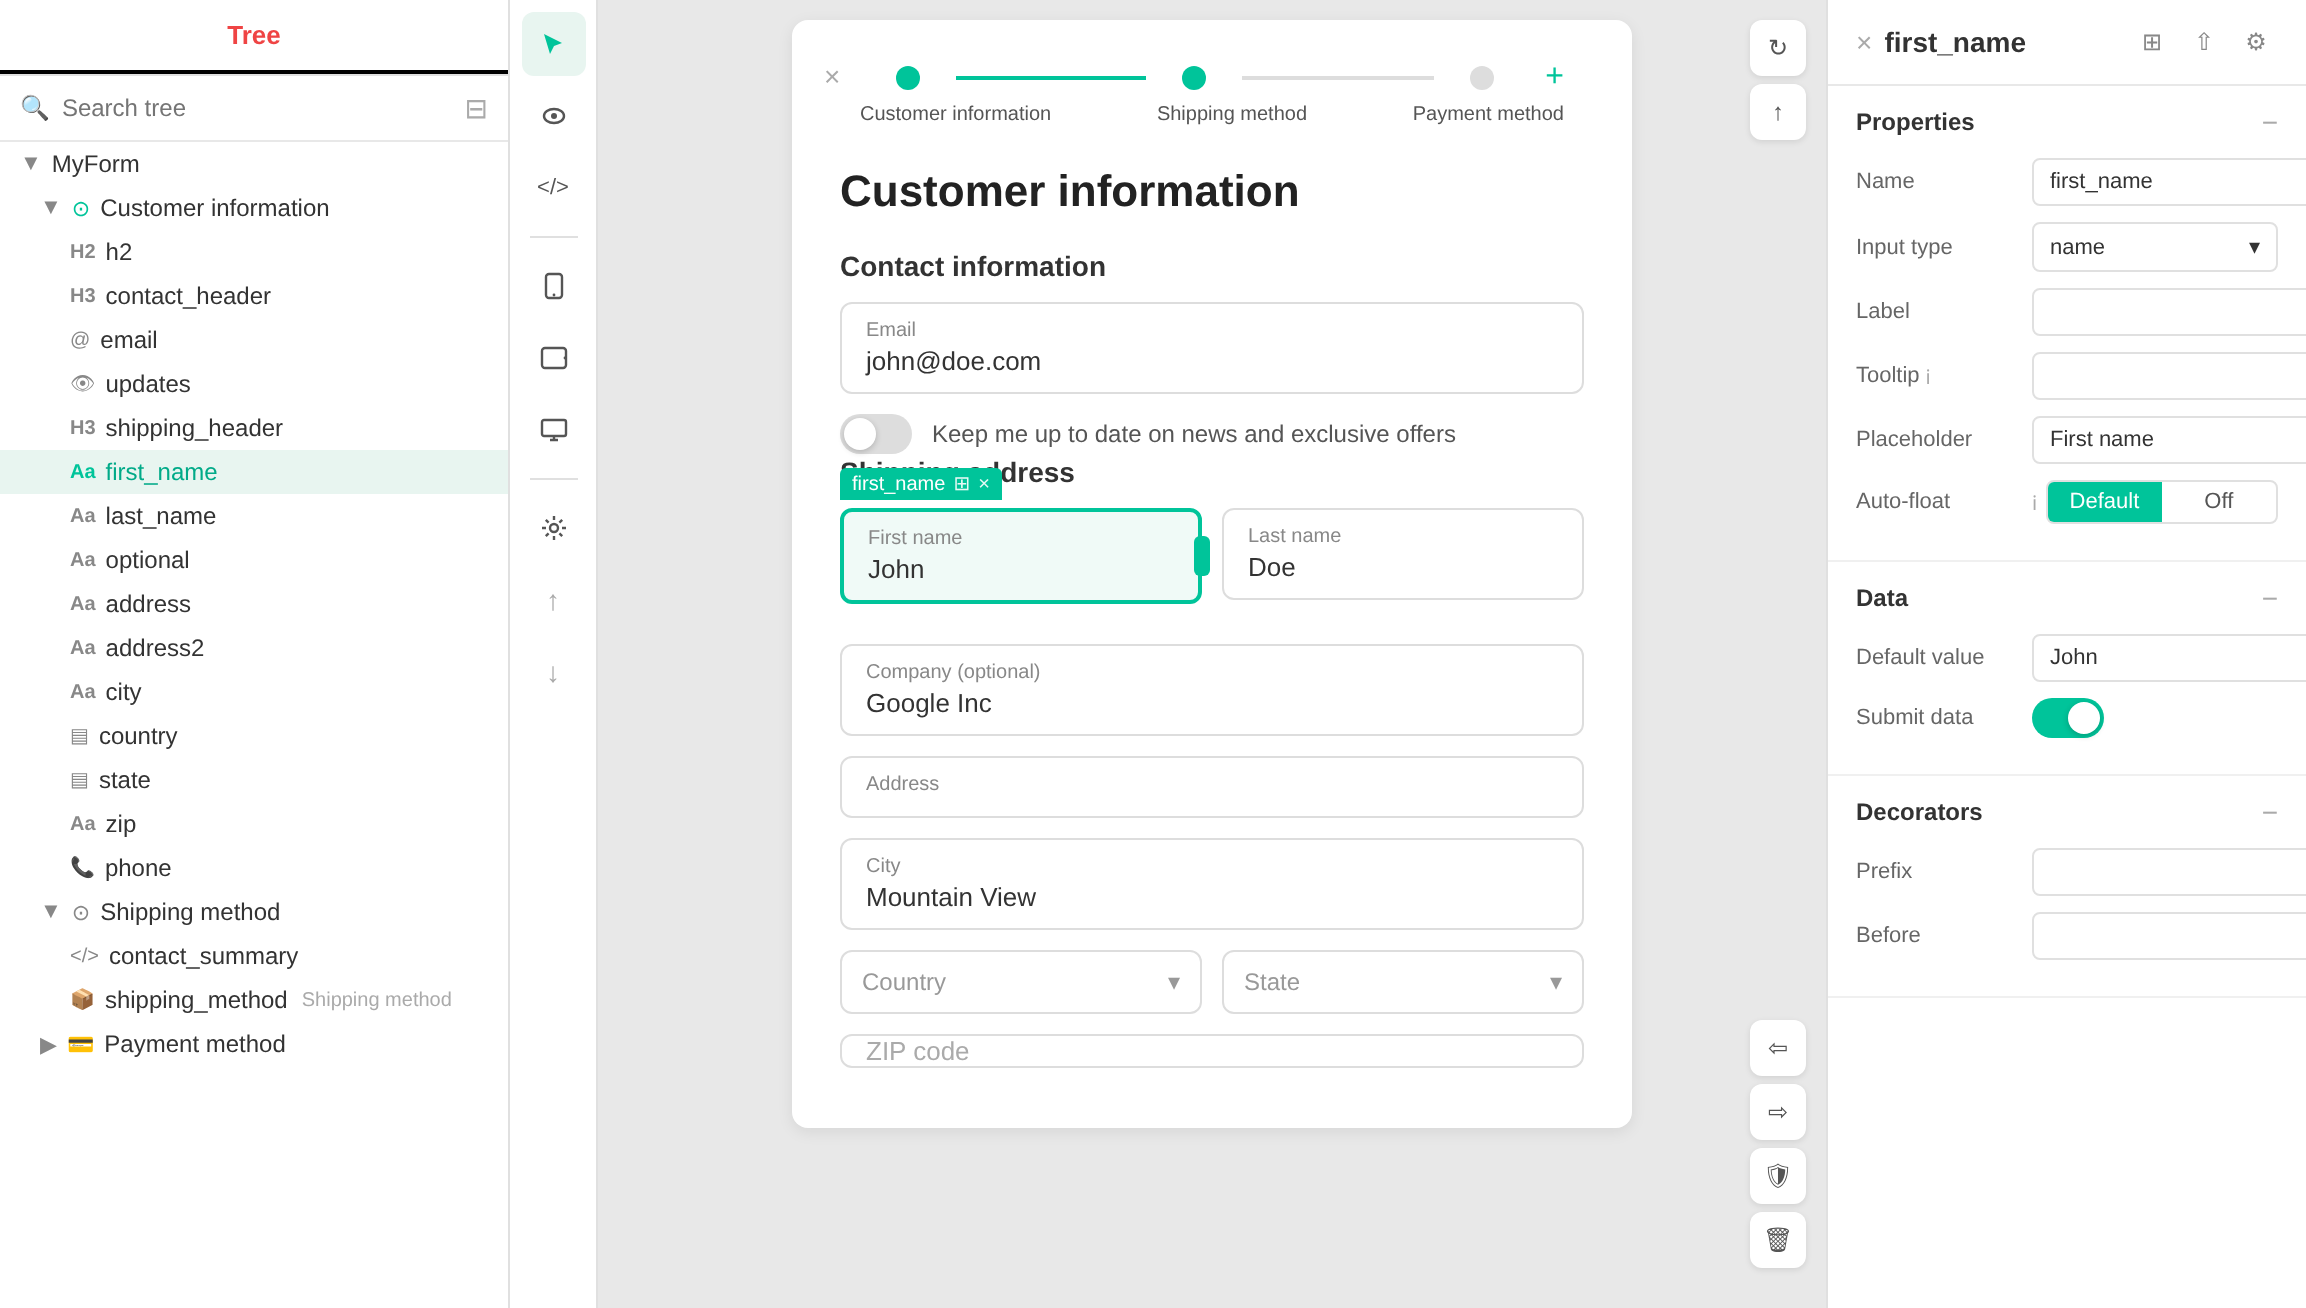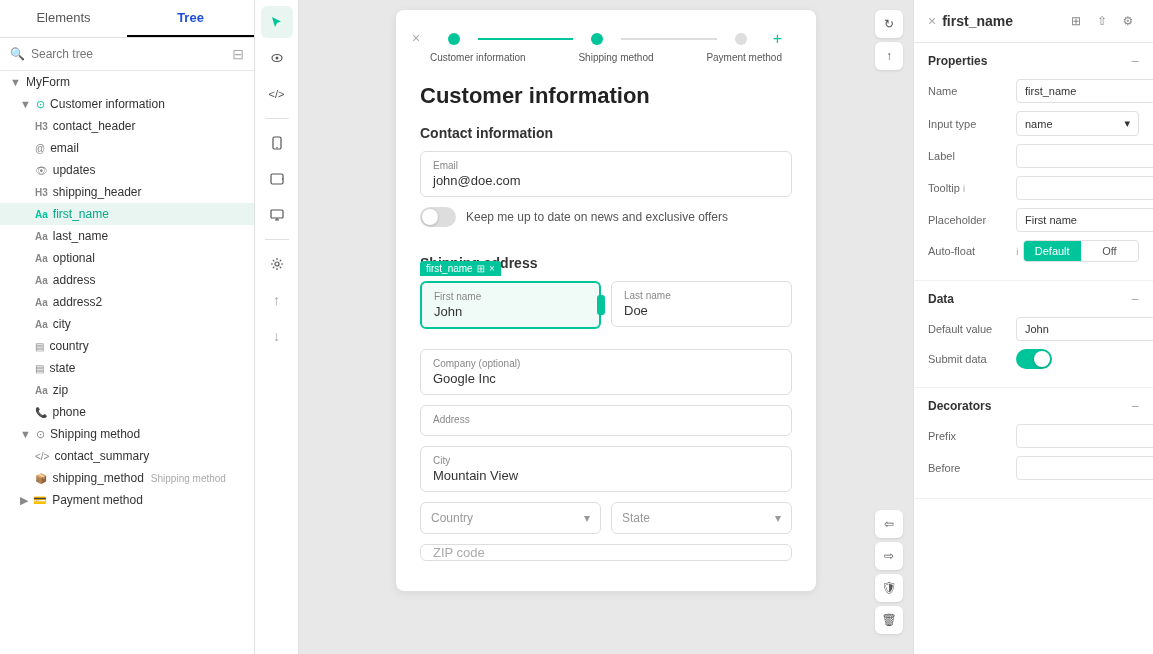--- a/index.html
+++ b/index.html
@@ -21,21 +21,21 @@
     .tab {
       flex: 1;
       padding: 10px 0;
       text-align: center;
       font-size: 13px;
       cursor: pointer;
       color: #555;
     }
     .tab.active {
       font-weight: 600;
-      color: #1d4ed8;
+      color: #ef4444;
       border-bottom: 2px solid #000;
     }
     .search-bar {
       display: flex;
       align-items: center;
       padding: 8px 10px;
       border-bottom: 1px solid #e8e8e8;
       gap: 6px;
     }
     .search-bar input {
@@ -186,21 +186,21 @@
       height: 20px;
       background: #00c49a;
       border-radius: 3px;
       cursor: col-resize;
     }
 
     .toggle-row {
       display: flex;
       align-items: center;
       gap: 10px;
-      margin-bottom: 28px;
+      margin-bottom: 1px;
       font-size: 12px;
       color: #555;
     }
     .toggle {
       width: 36px;
       height: 20px;
       background: #ddd;
       border-radius: 10px;
       position: relative;
       cursor: pointer;
@@ -402,39 +402,42 @@
       color: #aaa;
       cursor: pointer;
       font-size: 14px;
     }
   </style>
 </head>
 <body>
 
 <div class="left-panel">
   <div class="tabs">
-    <div class="tab">Elements</div>
     <div class="tab active">Tree</div>
   </div>
   <div class="search-bar">
     <span style="font-size:12px;color:#aaa;">🔍</span>
     <input type="text" placeholder="Search tree" style="">
     <span style="color:#aaa;font-size:14px;cursor:pointer;">⊟</span>
   </div>
   <div class="tree-content">
 
     <div class="tree-item">
       <span style="color:#888;font-size:11px;">▼</span>
       <span class="label">MyForm</span>
     </div>
 
     <div class="tree-item indent1">
       <span style="color:#888;font-size:11px;">▼</span>
       <span style="color:#00c49a;font-size:11px;">⊙</span>
       <span class="label">Customer information</span>
+    </div>
+    <div class="tree-item indent2">
+      <span style="font-size:10px;color:#888;font-weight:bold;">H2</span>
+      <span class="label">h2</span>
     </div>
     <div class="tree-item indent2">
       <span style="font-size:10px;color:#888;font-weight:bold;">H3</span>
       <span class="label">contact_header</span>
     </div>
     <div class="tree-item indent2">
       <span style="font-size:10px;color:#888;">@</span>
       <span class="label">email</span>
     </div>
     <div class="tree-item indent2">

